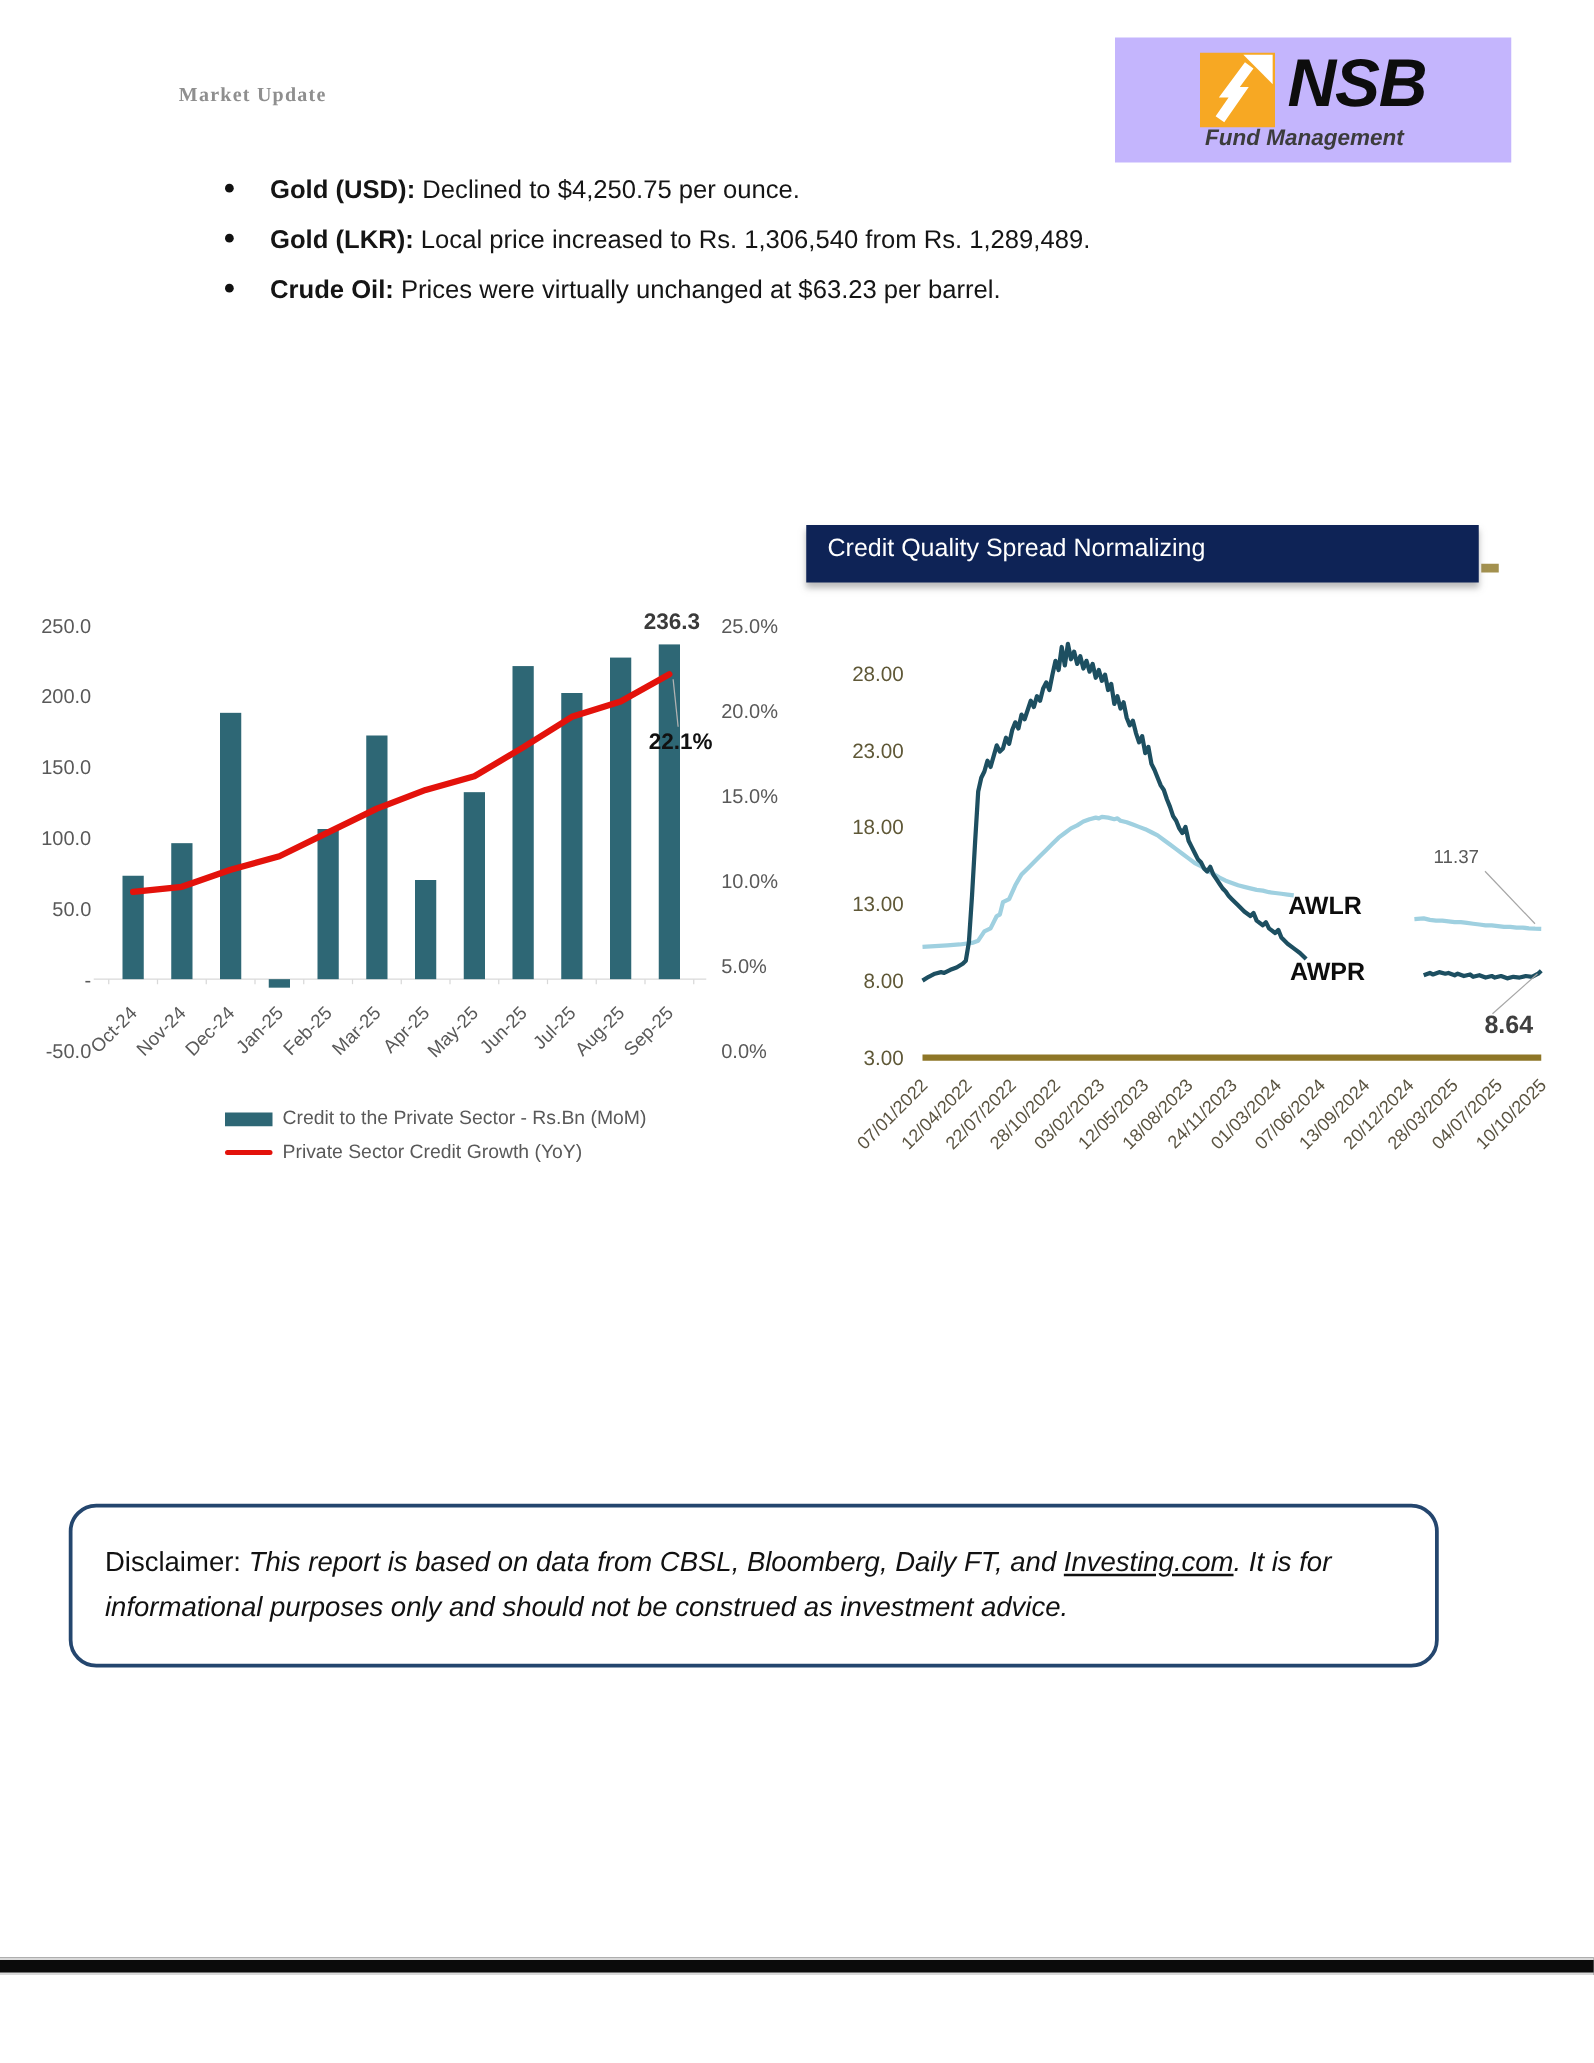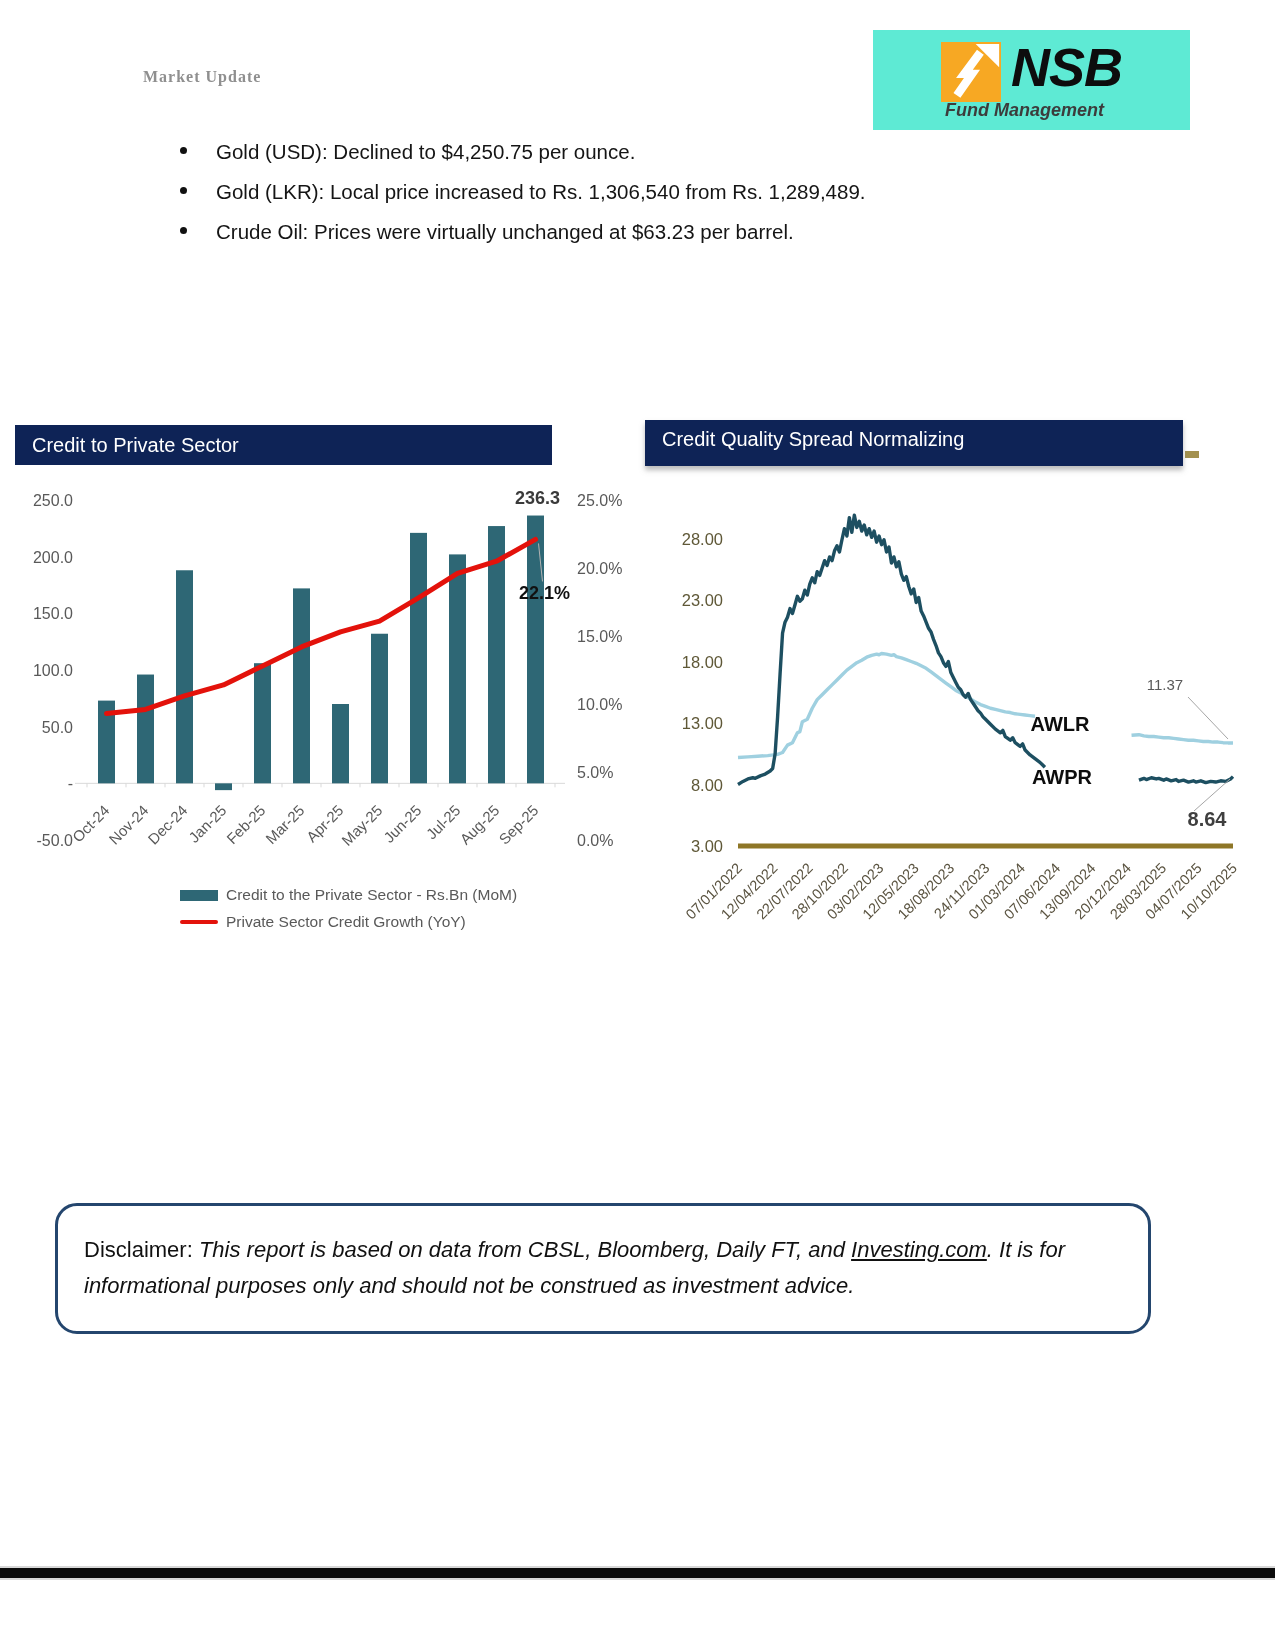--- a/index.html
+++ b/index.html
@@ -5,34 +5,34 @@
   html,body{margin:0;padding:0;}
   body{
     width:1275px;height:1650px;position:relative;background:#ffffff;
     font-family:"Liberation Sans", sans-serif;overflow:hidden;
   }
   .page-title{
     position:absolute;left:143px;top:68px;
     font-family:"Liberation Serif", serif;font-weight:bold;
     font-size:16px;color:#8f8f8f;letter-spacing:1px;
   }
-  .logo{position:absolute;left:873px;top:30px;width:317px;height:100px;background:#5eead4;}
+  .logo{position:absolute;left:892px;top:30px;width:317px;height:100px;background:#c4b5fd;}
   .logo-arrow{position:absolute;left:68px;top:12px;}
   .logo-nsb{
     position:absolute;left:138px;top:6px;font-size:54px;font-weight:900;
     font-style:italic;color:#0d0d0d;letter-spacing:-1px;
   }
   .logo-sub{
     position:absolute;left:72px;top:70px;width:170px;font-size:18px;font-weight:bold;
     font-style:italic;color:#3c3c3c;white-space:nowrap;
   }
   .bullets{position:absolute;left:176px;top:140px;margin:0;padding:0;list-style:none;}
   .bullets li{font-size:20.5px;color:#151515;margin-bottom:16px;position:relative;padding-left:40px;}
   .bullets li .dot{position:absolute;left:4px;top:7px;width:7px;height:7px;border-radius:50%;background:#111;}
-  .bullets b{font-weight:normal;}
+  .bullets b{font-weight:bold;}
   .chart{position:absolute;}
   .chart-title{
     position:absolute;left:0;top:0;background:#0e2356;color:#ffffff;
     font-size:20px;z-index:3;padding-left:17px;box-sizing:border-box;
   }
   .chart-title.left-t{width:537px;height:40px;line-height:40px;}
   .chart-title.right-t{width:538px;height:46px;line-height:38px;box-shadow:0 4px 5px rgba(120,120,120,.5);}
   .gold-tick{position:absolute;left:540px;top:31px;width:14px;height:7px;background:#a3914f;z-index:2;}
   .chart svg{position:absolute;left:0;z-index:1;}
   .legend{position:absolute;left:165px;top:461px;z-index:2;}
@@ -77,21 +77,20 @@
     <span class="dot"></span>
     <b>Gold (LKR):</b><span> Local price increased to Rs. 1,306,540 from Rs. 1,289,489.</span>
   </li>
   <li>
     <span class="dot"></span>
     <b>Crude Oil:</b><span> Prices were virtually unchanged at $63.23 per barrel.</span>
   </li>
 </ul>
 
 <div class="chart" style="left:15px;top:425px;width:630px;height:520px;">
-  <div class="chart-title left-t">Credit to Private Sector</div>
   <svg id="svg-left" style="top:40px;" width="630" height="480" viewBox="0 0 630 480">
       <text x="58" y="41" font-family="&quot;Liberation Sans&quot;, sans-serif" text-anchor="end" font-size="16" fill="#595959">250.0</text>
       <text x="58" y="97.66666666666663" font-family="&quot;Liberation Sans&quot;, sans-serif" text-anchor="end" font-size="16" fill="#595959">200.0</text>
       <text x="58" y="154.33333333333334" font-family="&quot;Liberation Sans&quot;, sans-serif" text-anchor="end" font-size="16" fill="#595959">150.0</text>
       <text x="58" y="211" font-family="&quot;Liberation Sans&quot;, sans-serif" text-anchor="end" font-size="16" fill="#595959">100.0</text>
       <text x="58" y="267.6666666666667" font-family="&quot;Liberation Sans&quot;, sans-serif" text-anchor="end" font-size="16" fill="#595959">50.0</text>
       <text x="58" y="324.3333333333333" font-family="&quot;Liberation Sans&quot;, sans-serif" text-anchor="end" font-size="16" fill="#595959">-</text>
       <text x="58" y="381" font-family="&quot;Liberation Sans&quot;, sans-serif" text-anchor="end" font-size="16" fill="#595959">-50.0</text>
       <text x="562" y="41" font-family="&quot;Liberation Sans&quot;, sans-serif" text-anchor="start" font-size="16" fill="#595959">25.0%</text>
       <text x="562" y="109" font-family="&quot;Liberation Sans&quot;, sans-serif" text-anchor="start" font-size="16" fill="#595959">20.0%</text>

